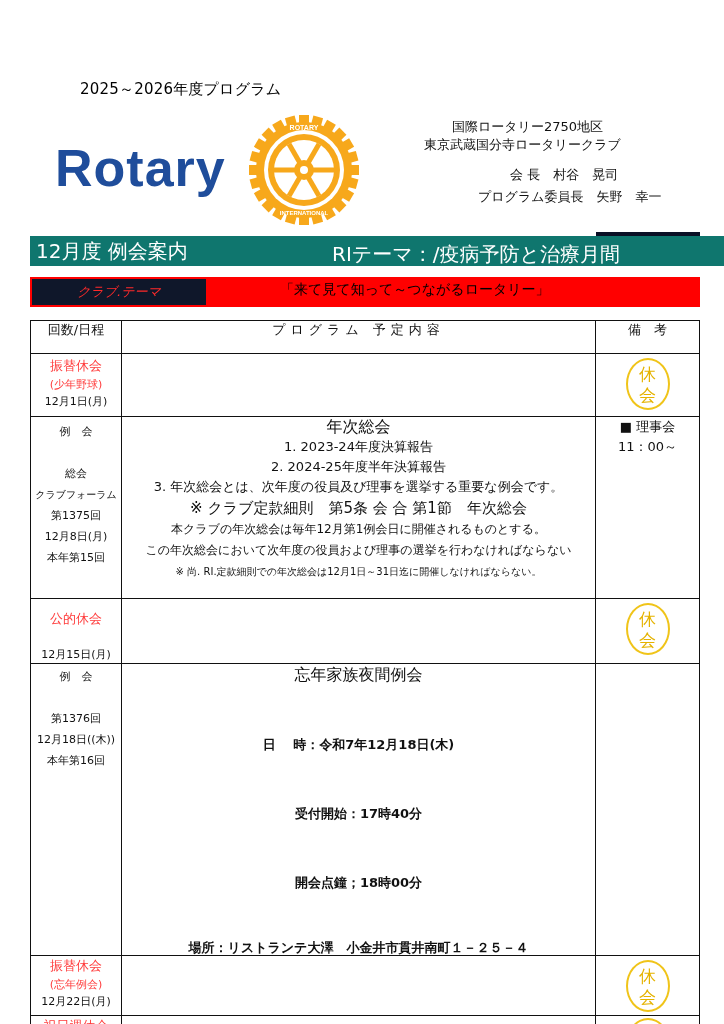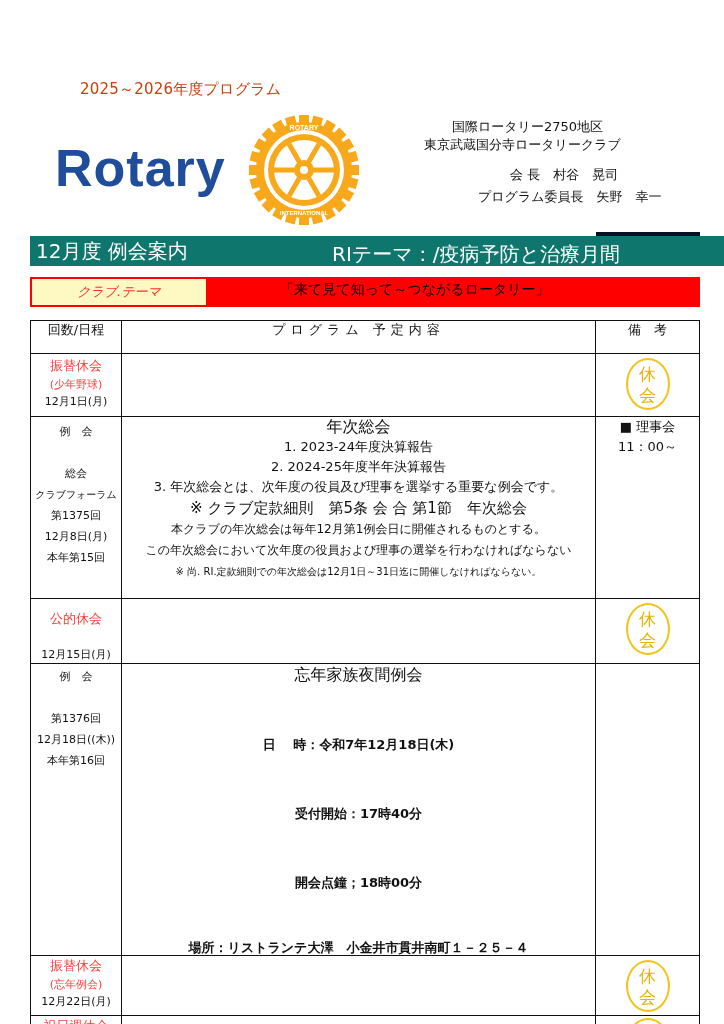--- a/index.html
+++ b/index.html
@@ -1,36 +1,36 @@
 <!DOCTYPE html>
 <html><head>
 <meta charset="utf-8">
 <style>
   html, body { margin:0; padding:0; background:#ffffff; }
   body { width:724px; height:1024px; position:relative; overflow:hidden;
          font-family:"DejaVu Sans", "Liberation Sans", sans-serif; color:#111; }
   .abs { position:absolute; }
 
-  .doc-title { left:80px; top:80px; font-size:15px; color:#c2410c; letter-spacing:0.2px; }
+  .doc-title { left:80px; top:80px; font-size:15px; color:#000000; letter-spacing:0.2px; }
 
   .rotary-word { left:55px; top:138px; font-family:"Liberation Sans", sans-serif;
                  font-weight:bold; font-size:52px; color:#1f4d9b; letter-spacing:1px; line-height:60px; }
   .wheel { left:245px; top:115px; width:118px; height:110px; }
 
   .org { left:400px; top:118px; width:290px; font-size:13px; color:#111; }
   .org .line { position:absolute; white-space:nowrap; }
 
   .banner-blue { left:30px; top:236px; width:722px; height:30px; background:#0f766e; color:#fff; }
   .banner-blue .lbl { position:absolute; left:6px; top:2px; font-size:20px; }
   .banner-blue .theme { position:absolute; left:302px; top:5px; font-size:20px; }
   .dark-tab { left:596px; top:232px; width:104px; height:4px; background:#0a0f25; }
 
   .banner-red { left:30px; top:277px; width:670px; height:30px; background:#ff0000; }
   .banner-red .lbl-box { position:absolute; left:0; top:0; width:174px; height:26px;
-        background:#fef9c3; border:2px solid #ff0000; color:#ff2a2a; font-size:13px; font-style:italic;
+        background:#0f172a; border:2px solid #ff0000; color:#ff2a2a; font-size:13px; font-style:italic;
         text-align:center; line-height:26px; }
   .banner-red .motto { position:absolute; left:250px; top:4px; font-size:14px; color:#000000; }
 
   table.sched { position:absolute; left:30px; top:320px; width:670px; border-collapse:collapse; table-layout:fixed; }
   table.sched td, table.sched th { border:1.5px solid #111; padding:0; vertical-align:top; font-weight:normal; }
   .c1 { width:91px; } .c3 { width:104px; }
   .hdr th { height:32px; font-size:13px; vertical-align:middle; }
   .hdr .h2 { letter-spacing:5px; }
 
   .left { text-align:center; font-size:11px; line-height:1.55; position:relative; }

